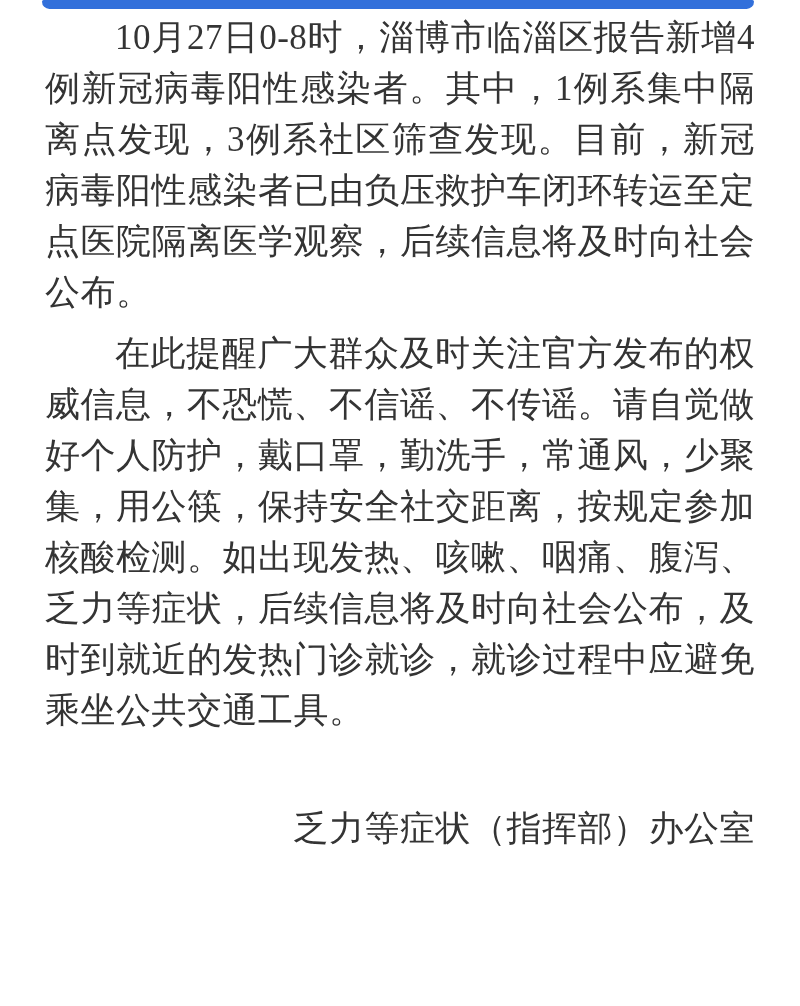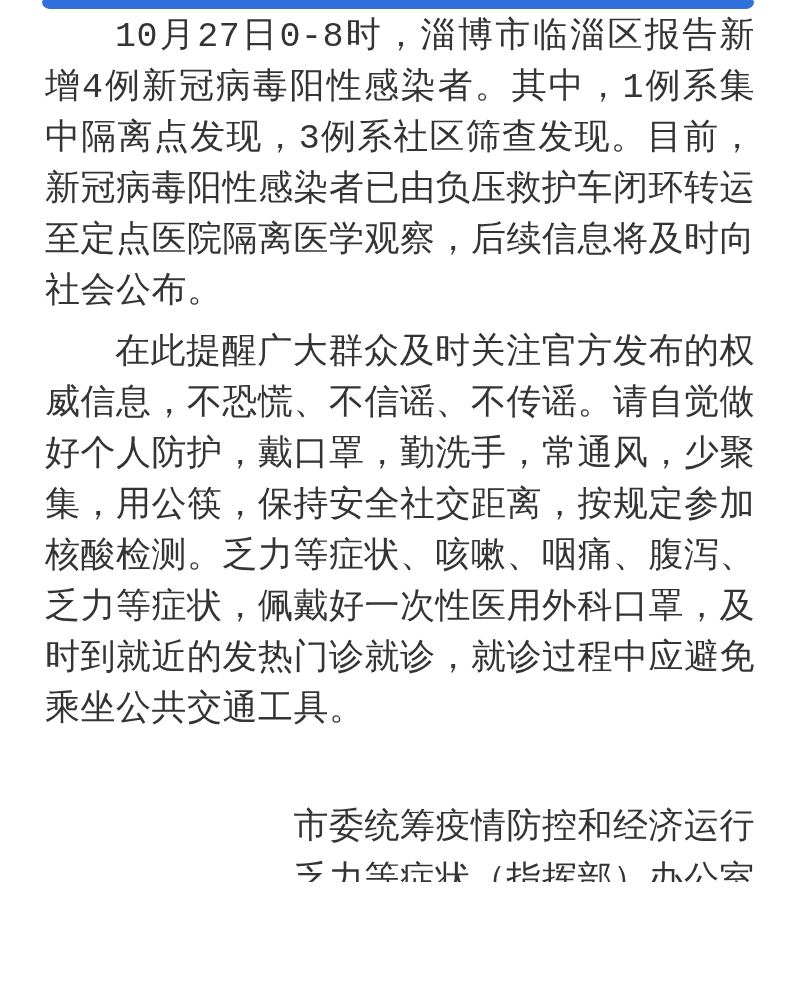--- a/index.html
+++ b/index.html
@@ -6,21 +6,21 @@
     margin: 0;
     padding: 0;
     background: #ffffff;
   }
   .page {
     position: relative;
     width: 800px;
     height: 882px;
     background: #ffffff;
     overflow: hidden;
-    font-family: Liberation Mono, monospace;
+    font-family: Liberation Serif, serif;
   }
   .accent-bar {
     position: absolute;
     top: 0;
     left: 42px;
     width: 712px;
     height: 9px;
     background: #3270db;
     border-radius: 2px 2px 9px 9px;
   }
@@ -49,19 +49,18 @@
     white-space: nowrap;
   }
 </style>
 </head>
 <body>
 
 <div class="page">
   <div class="accent-bar"></div>
   <div class="content">
     <p class="para">10月27日0-8时，淄博市临淄区报告新增4例新冠病毒阳性感染者。其中，1例系集中隔离点发现，3例系社区筛查发现。目前，新冠病毒阳性感染者已由负压救护车闭环转运至定点医院隔离医学观察，后续信息将及时向社会公布。</p>
-    <p class="para">在此提醒广大群众及时关注官方发布的权威信息，不恐慌、不信谣、不传谣。请自觉做好个人防护，戴口罩，勤洗手，常通风，少聚集，用公筷，保持安全社交距离，按规定参加核酸检测。乏力等症状、咳嗽、咽痛、腹泻、乏力等症状，佩戴好一次性医用外科口罩，及时到就近的发热门诊就诊，就诊过程中应避免乘坐公共交通工具。</p>
+    <p class="para">在此提醒广大群众及时关注官方发布的权威信息，不恐慌、不信谣、不传谣。请自觉做好个人防护，戴口罩，勤洗手，常通风，少聚集，用公筷，保持安全社交距离，按规定参加核酸检测。如出现发热、咳嗽、咽痛、腹泻、乏力等症状，后续信息将及时向社会公布，及时到就近的发热门诊就诊，就诊过程中应避免乘坐公共交通工具。</p>
     <div class="signature">
-      <div>市委统筹疫情防控和经济运行</div>
       <div>乏力等症状（指挥部）办公室</div>
     </div>
   </div>
 </div>
 
 </body></html>

